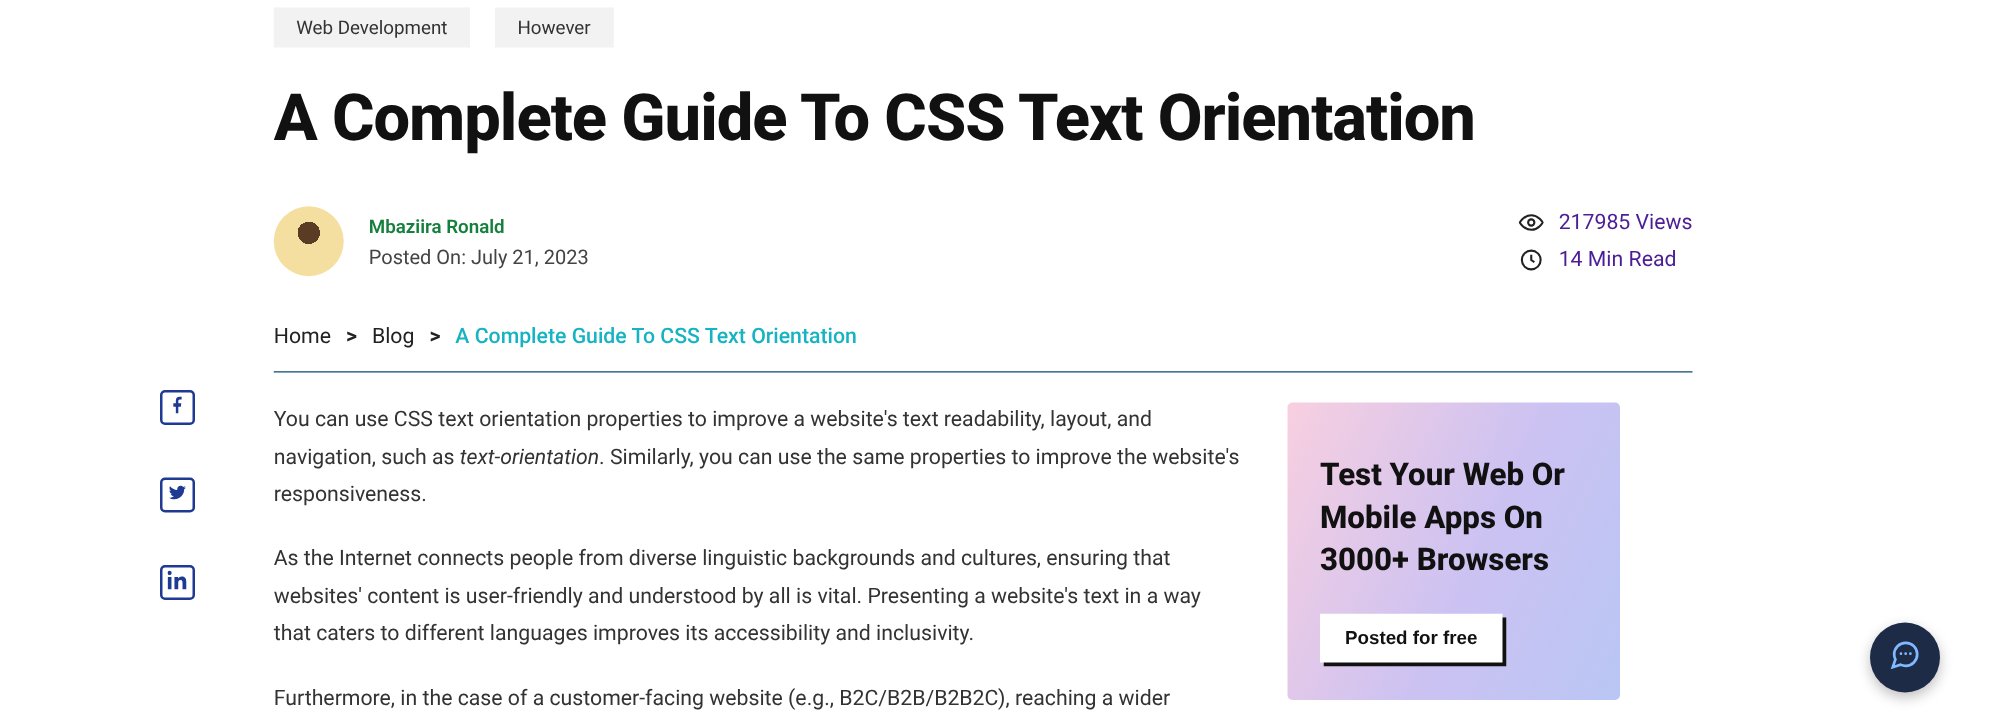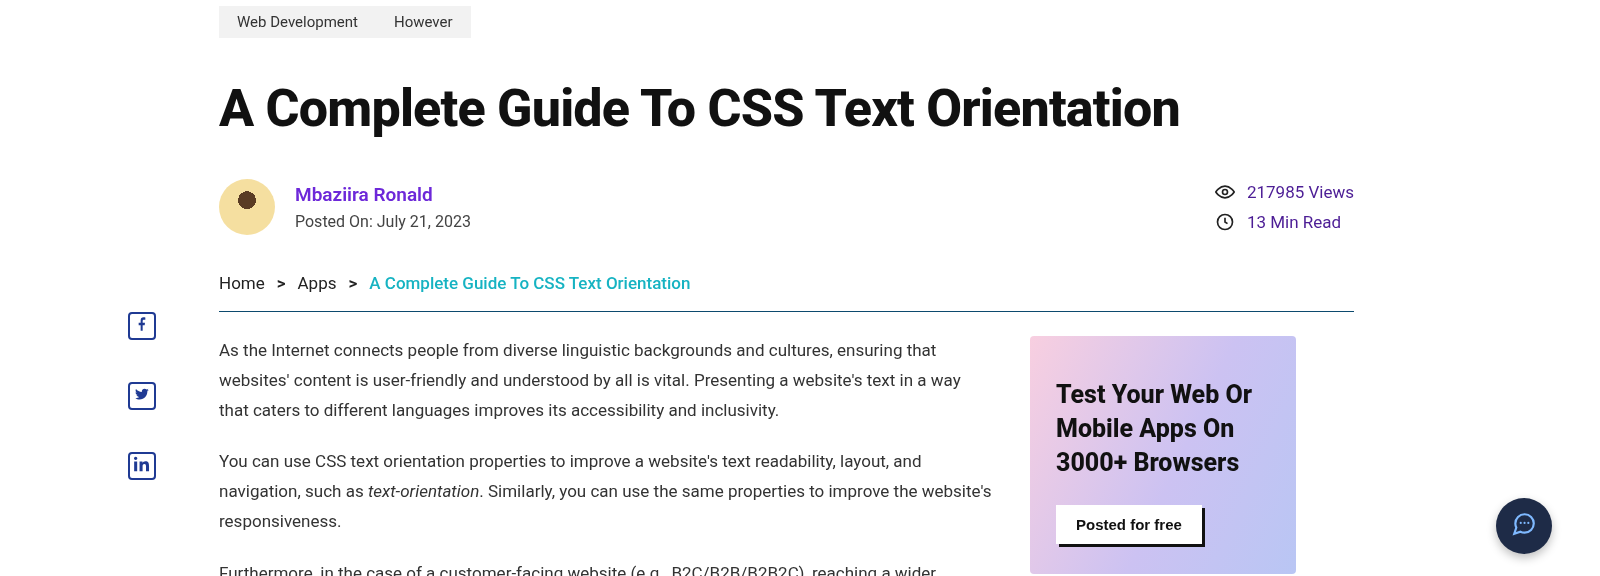--- a/index.html
+++ b/index.html
@@ -34,21 +34,21 @@
   }
   .share-btn svg { width: 16px; height: 16px; }
 
   .container {
     position: absolute;
     left: 219px;
     top: 6px;
     width: 1135px;
   }
 
-  .tags { display: flex; gap: 0; margin-bottom: 42px; }
+  .tags { display: flex; gap: 20px; margin-bottom: 28px; }
   .tag {
     background: #f2f2f2;
     color: #333;
     font-size: 15px;
     padding: 7px 18px;
     cursor: pointer;
   }
 
   .title {
     font-size: 52px;
@@ -65,21 +65,21 @@
     justify-content: space-between;
     margin-bottom: 38px;
   }
   .author-block { display: flex; align-items: center; gap: 20px; }
   .avatar {
     width: 56px; height: 56px; border-radius: 50%;
     background: radial-gradient(circle at 50% 38%, #5a3c24 0 20%, #f5dfa0 20% 100%);
     flex-shrink: 0;
   }
   .author-info { display: flex; flex-direction: column; gap: 6px; }
-  .author-name { font-size: 19px; font-weight: 600; color: #6d28d9; }
+  .author-name { font-size: 15px; font-weight: 600; color: #15803d; }
   .posted-on { font-size: 16px; color: #444; }
 
   .stats-block { display: flex; flex-direction: column; gap: 10px; align-items: flex-start; }
   .stat { display: flex; align-items: center; gap: 12px; font-size: 17px; color: #4c1d95; }
   .stat .ic { width: 20px; height: 20px; color: #222; display:flex; align-items:center; }
 
   .breadcrumb {
     display: flex; gap: 12px;
     font-size: 17px; color: #222;
     padding-bottom: 18px;
@@ -193,39 +193,39 @@
         </span>
         <span>217985 Views</span>
       </div>
       <div class="stat">
         <span class="ic">
           <svg viewBox="0 0 24 24" fill="none" stroke="currentColor" stroke-width="2">
               <circle cx="12" cy="12" r="9"></circle>
               <path d="M12 7v5l3 2"></path>
             </svg>
         </span>
-        <span>13 Min Read</span>
+        <span>14 Min Read</span>
       </div>
     </div>
   </div>
 
   <nav class="breadcrumb">
     <a>Home</a>
     <span class="sep">&gt;</span>
-    <a>Apps</a>
+    <a>Blog</a>
     <span class="sep">&gt;</span>
     <span class="current">A Complete Guide To CSS Text Orientation</span>
   </nav>
 
   <div class="body-row">
     <div class="article-col">
-      <p>As the Internet connects people from diverse linguistic backgrounds and cultures, ensuring that websites' content is user-friendly and understood by all is vital. Presenting a website's text in a way that caters to different languages improves its accessibility and inclusivity.</p>
       <p>
         <span>You can use CSS text orientation properties to improve a website's text readability, layout, and navigation, such as </span><em>text-orientation</em><span>. Similarly, you can use the same properties to improve the website's responsiveness.</span>
       </p>
+      <p>As the Internet connects people from diverse linguistic backgrounds and cultures, ensuring that websites' content is user-friendly and understood by all is vital. Presenting a website's text in a way that caters to different languages improves its accessibility and inclusivity.</p>
       <p>Furthermore, in the case of a customer-facing website (e.g., B2C/B2B/B2B2C), reaching a wider audience means widening the potential customers for your product. However, people in other</p>
     </div>
 
     <aside class="promo">
       <div class="promo-heading">Test Your Web Or Mobile Apps On 3000+ Browsers</div>
       <button class="promo-cta">Posted for free</button>
     </aside>
   </div>
 
 </div>

